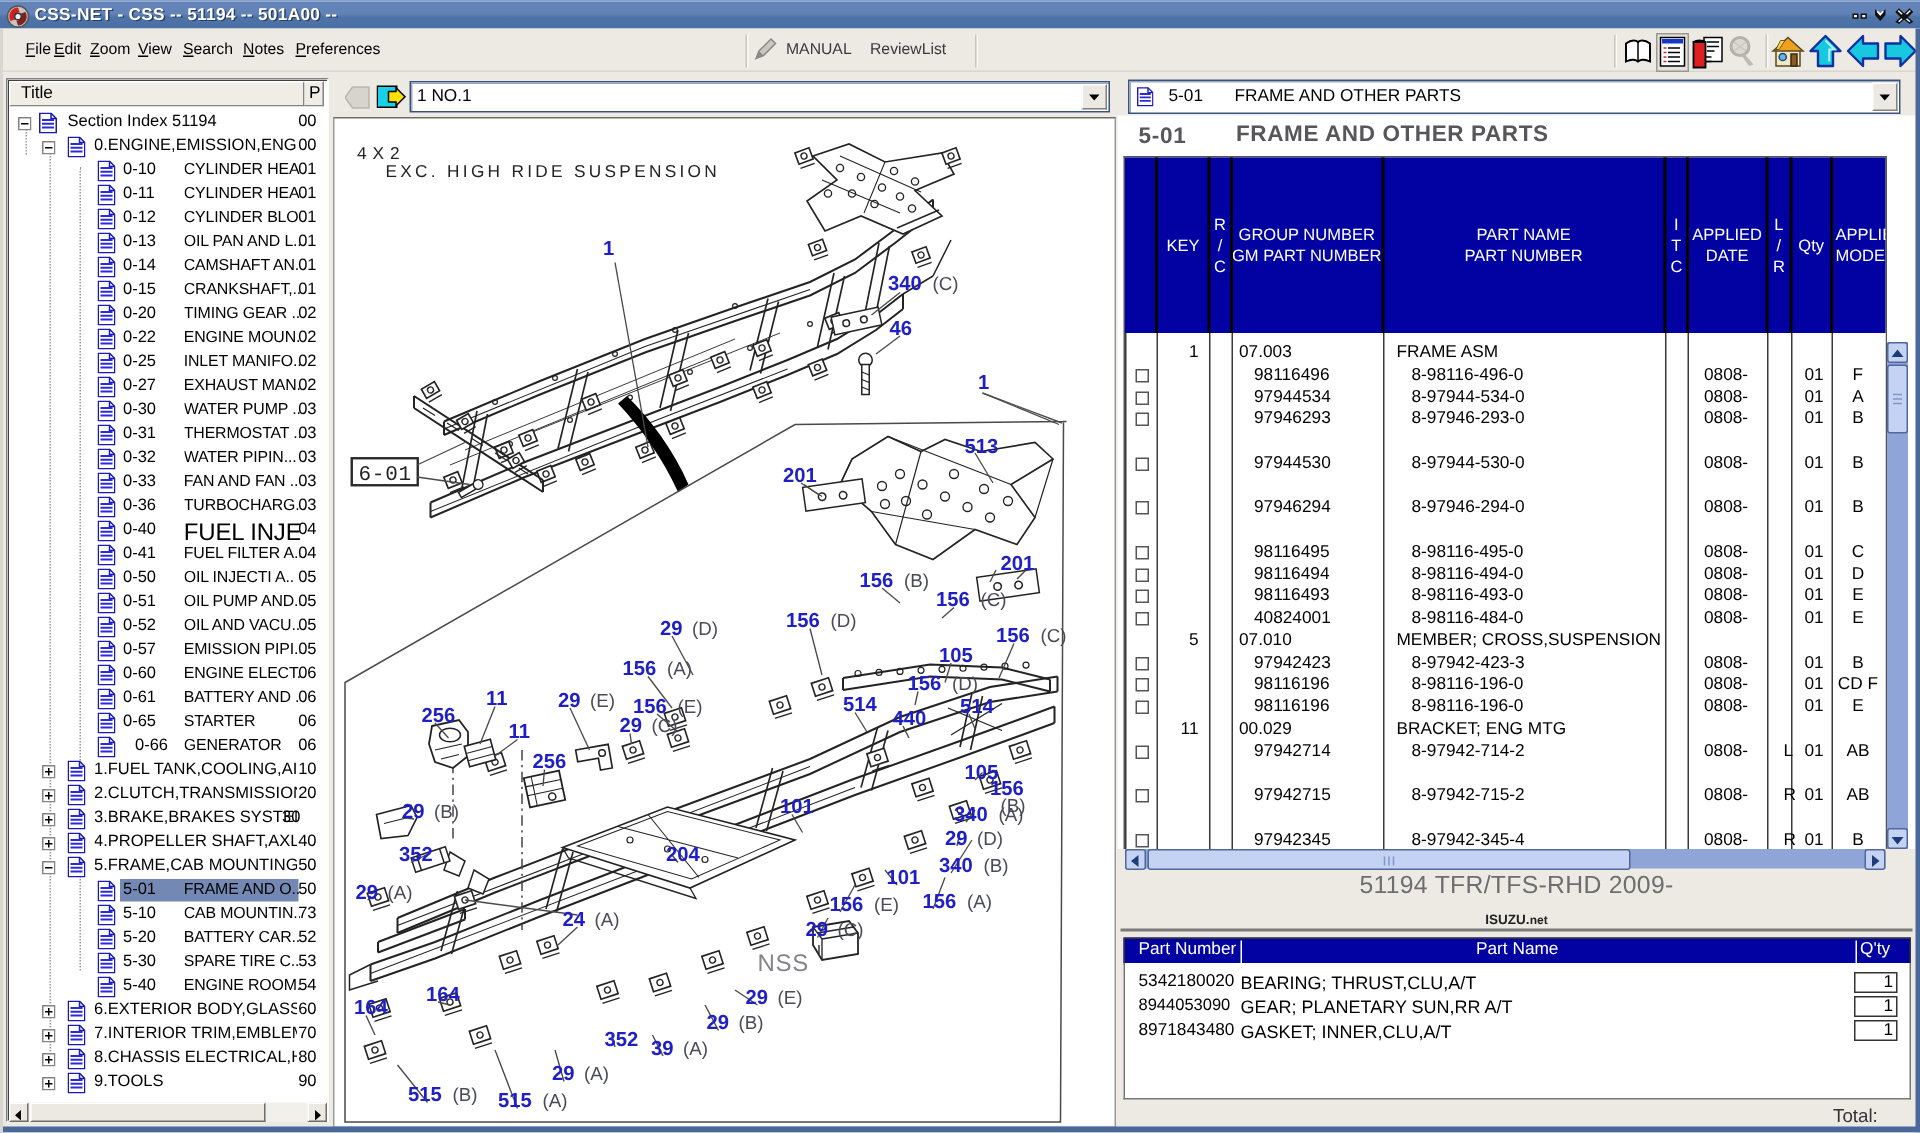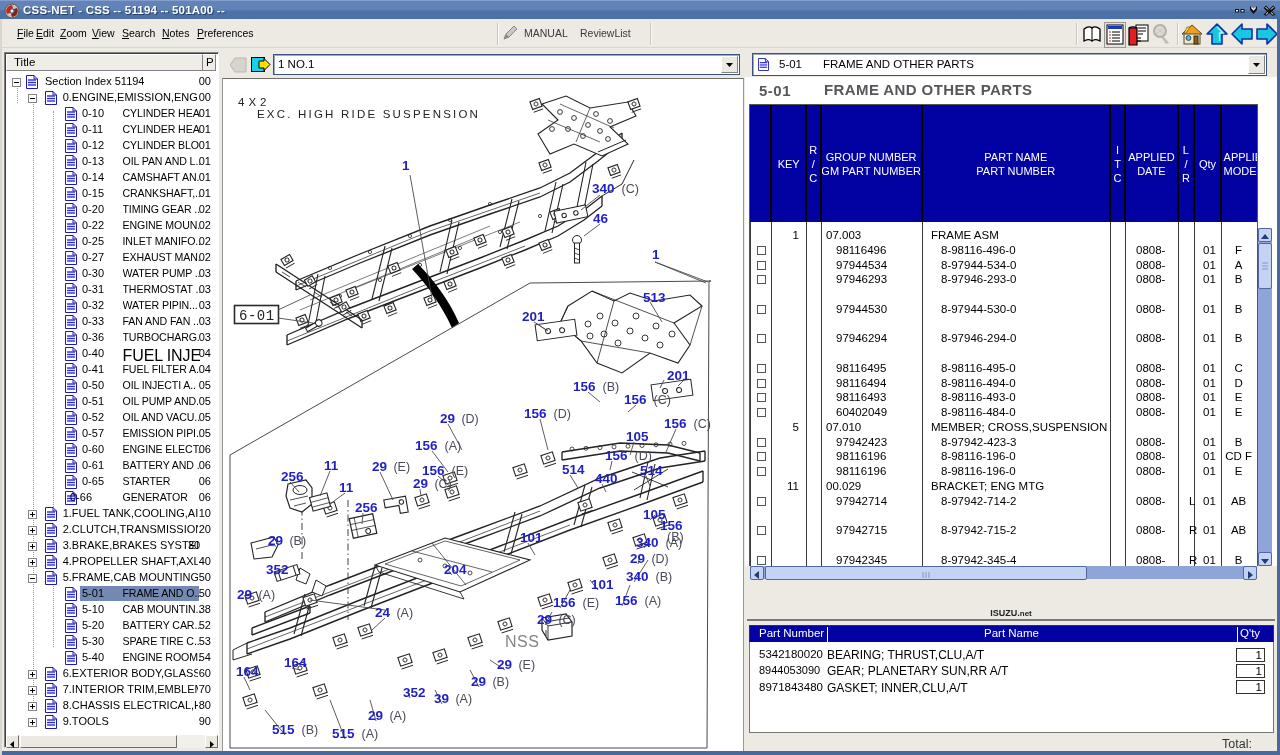--- a/index.html
+++ b/index.html
@@ -500,21 +500,21 @@
 <div class="a" style="top:419px;left:0;width:210px;height:16px">
         <svg width="12" height="14" viewBox="0 0 12 14" style="position:absolute;left:59px;top:1px">
 <path d="M0.5 0.5 L8 0.5 L11.5 4 L11.5 13.5 L0.5 13.5 Z" fill="#fff" stroke="#1a1ab8"></path>
 <path d="M8 0.5 L8 4 L11.5 4" fill="none" stroke="#1a1ab8"></path>
 <g stroke="#2a2ae0" stroke-width="1.4">
             <line x1="2" y1="5" x2="10" y2="5"></line>
             <line x1="2" y1="7.5" x2="10" y2="7.5"></line>
             <line x1="2" y1="10" x2="10" y2="10"></line>
           </g>
 </svg>
-        <div class="a" style="left:64px;top:1px;color:#000">0-66</div>
+        <div class="a" style="left:84px;top:1px;color:#000">0-66</div>
         <div class="a" style="left:116.5px;top:1px;width:77px;overflow:hidden;color:#000;font-size:10.6px;letter-spacing:-0.1px">GENERATOR</div>
         <div class="a" style="left:182px;top:1px;width:23px;text-align:right">06</div>
       </div>
 <div class="a" style="top:435px;left:0;width:210px;height:16px">
         <svg width="9" height="9" viewBox="0 0 9 9" style="position:absolute;left:22px;top:4px">
 <rect x="0.5" y="0.5" width="8" height="8" fill="#fff" stroke="#848284"></rect>
 <line x1="2" y1="4.5" x2="7" y2="4.5" stroke="#000"></line>
           <line x1="4.5" y1="2" x2="4.5" y2="7" stroke="#000"></line>
         </svg>
         <svg width="12" height="14" viewBox="0 0 12 14" style="position:absolute;left:39px;top:1px">
@@ -620,21 +620,21 @@
 <path d="M0.5 0.5 L8 0.5 L11.5 4 L11.5 13.5 L0.5 13.5 Z" fill="#fff" stroke="#1a1ab8"></path>
 <path d="M8 0.5 L8 4 L11.5 4" fill="none" stroke="#1a1ab8"></path>
 <g stroke="#2a2ae0" stroke-width="1.4">
             <line x1="2" y1="5" x2="10" y2="5"></line>
             <line x1="2" y1="7.5" x2="10" y2="7.5"></line>
             <line x1="2" y1="10" x2="10" y2="10"></line>
           </g>
 </svg>
         <div class="a" style="left:76px;top:1px;color:#000">5-10</div>
         <div class="a" style="left:116.5px;top:1px;width:77px;overflow:hidden;color:#000;font-size:10.6px;letter-spacing:-0.1px">CAB MOUNTIN..</div>
-        <div class="a" style="left:182px;top:1px;width:23px;text-align:right">38</div>
+        <div class="a" style="left:182px;top:1px;width:23px;text-align:right">73</div>
       </div>
 <div class="a" style="top:547px;left:0;width:210px;height:16px">
         <svg width="12" height="14" viewBox="0 0 12 14" style="position:absolute;left:59px;top:1px">
 <path d="M0.5 0.5 L8 0.5 L11.5 4 L11.5 13.5 L0.5 13.5 Z" fill="#fff" stroke="#1a1ab8"></path>
 <path d="M8 0.5 L8 4 L11.5 4" fill="none" stroke="#1a1ab8"></path>
 <g stroke="#2a2ae0" stroke-width="1.4">
             <line x1="2" y1="5" x2="10" y2="5"></line>
             <line x1="2" y1="7.5" x2="10" y2="7.5"></line>
             <line x1="2" y1="10" x2="10" y2="10"></line>
           </g>
@@ -1433,21 +1433,21 @@
 <div class="a" style="left:0;top:169.2px;width:507px;height:15px;font-size:11.5px;color:#000">
           <div class="a" style="left:7px;top:2px;width:9px;height:9px;border:1px solid #555"></div>
           <div class="a" style="left:86px;top:0px">98116493</div>
           <div class="a" style="left:191px;top:0px">8-98116-493-0</div>
           <div class="a" style="left:386px;top:0px">0808-</div>
           <div class="a" style="left:453px;top:0px">01</div>
           <div class="a" style="left:470.6px;top:0px;width:36px;text-align:center">E</div>
         </div>
 <div class="a" style="left:0;top:184.0px;width:507px;height:15px;font-size:11.5px;color:#000">
           <div class="a" style="left:7px;top:2px;width:9px;height:9px;border:1px solid #555"></div>
-          <div class="a" style="left:86px;top:0px">60402049</div>
+          <div class="a" style="left:86px;top:0px">40824001</div>
           <div class="a" style="left:191px;top:0px">8-98116-484-0</div>
           <div class="a" style="left:386px;top:0px">0808-</div>
           <div class="a" style="left:453px;top:0px">01</div>
           <div class="a" style="left:470.6px;top:0px;width:36px;text-align:center">E</div>
         </div>
 <div class="a" style="left:0;top:198.8px;width:507px;height:15px;font-size:11.5px;color:#000">
           <div class="a" style="left:21px;top:0px;width:28px;text-align:right">5</div>
           <div class="a" style="left:76px;top:0px">07.010</div>
           <div class="a" style="left:181px;top:0px">MEMBER; CROSS,SUSPENSION</div>
         </div>
@@ -1534,20 +1534,21 @@
           <g stroke="#7f97c8">
             <line x1="157" y1="3" x2="157" y2="9"></line>
             <line x1="160" y1="3" x2="160" y2="9"></line>
             <line x1="163" y1="3" x2="163" y2="9"></line>
           </g>
         </svg></div>
 <div class="a" style="left:493px;top:0;width:14px;height:14px;background:#c4d3f3;border:1px solid #50689c;border-radius:2px"><svg width="12" height="12">
           <path d="M9 6 L4 2 L4 10 Z" fill="#1e3c78"></path>
         </svg></div>
 </div>
+<div class="a" style="left:0;top:531px;width:532px;height:24px;text-align:center;font-size:16.5px;color:#6e6e6e;letter-spacing:0.2px">51194 TFR/TFS-RHD 2009-</div>
 <div class="a" style="left:0;top:558px;width:532px;text-align:center;font-size:9px;font-weight:bold;color:#222;letter-spacing:0px">ISUZU.<span style="font-size:8px">net</span></div>
 <div class="a" style="left:2px;top:569px;width:528px;height:2px;background:#7a7a7a"></div>
 <div class="a" style="left:4px;top:575px;width:525px;height:18px;background:#0202A2;border:1px solid #333">
 <div class="a" style="left:9px;top:1px;color:#fff;font-size:11.5px">Part Number</div>
 <div class="a" style="left:0;top:1px;width:100%;text-align:center;color:#fff;font-size:11.5px">Part Name</div>
 <div class="a" style="left:490px;top:1px;color:#fff;font-size:11.5px">Q'ty</div>
 <div class="a" style="left:77px;top:1px;width:1px;height:15px;background:#fff"></div>
 <div class="a" style="left:487px;top:1px;width:1px;height:15px;background:#fff"></div>
 </div>
 <div class="a" style="left:4px;top:592px;width:525px;height:91px;background:#fff;border:1px solid #777;border-top:none">

